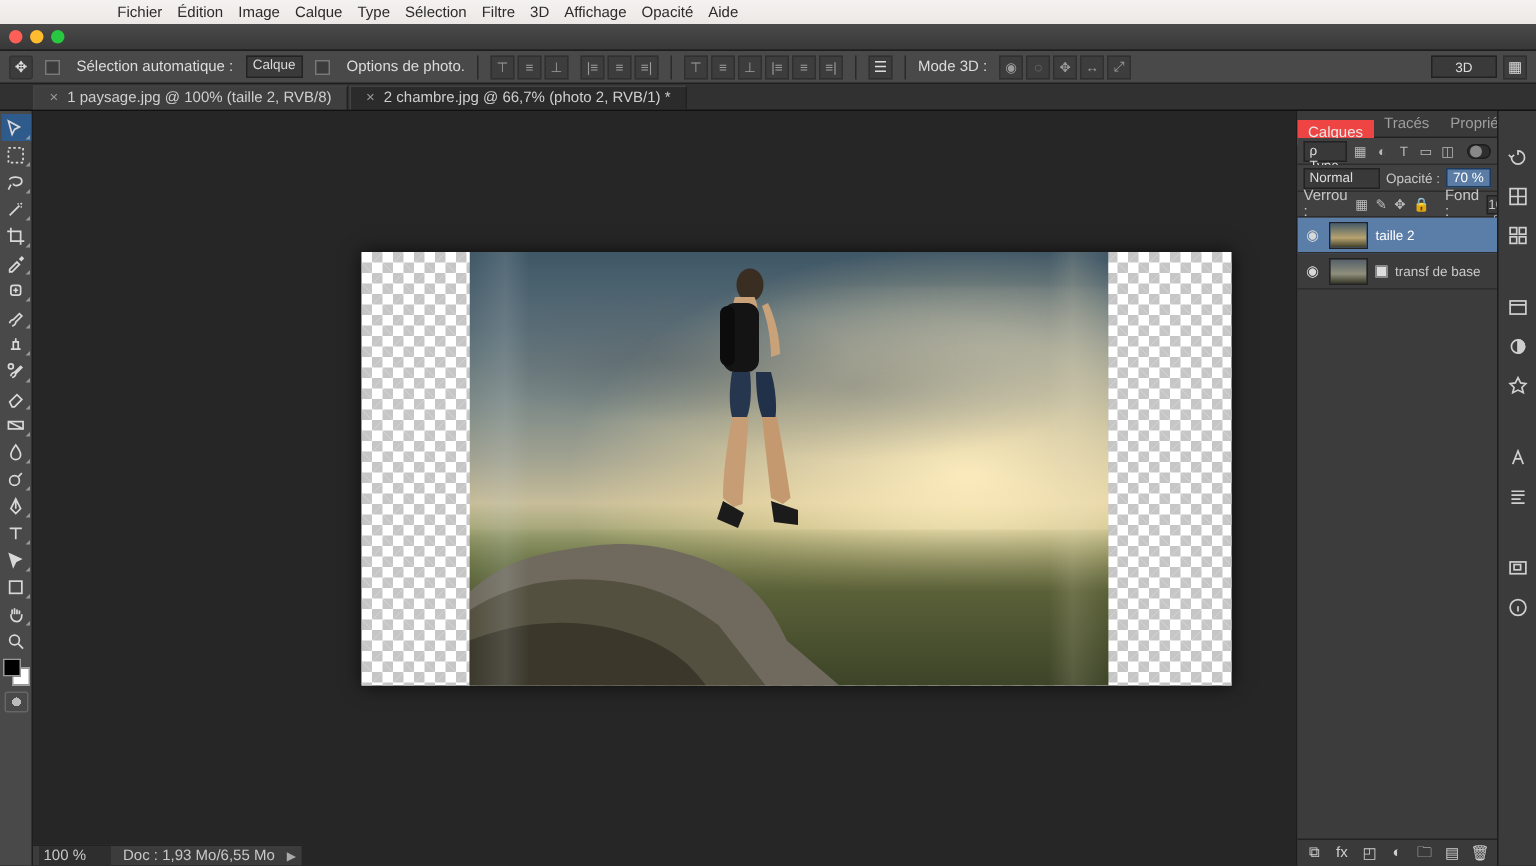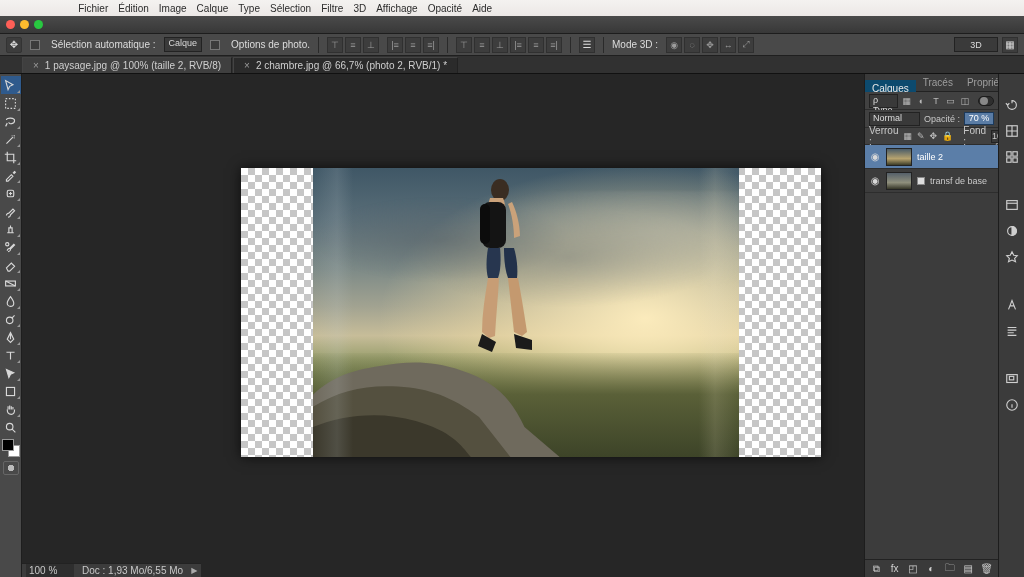--- a/index.html
+++ b/index.html
@@ -92,21 +92,21 @@
 
 .dock-strip { width:26px; background:#3b3b3b; display:flex; flex-direction:column; align-items:center; padding-top:22px; gap:8px; border-left:1px solid #1d1d1d;}
 .dock-ic { width:18px;height:18px; display:flex;align-items:center;justify-content:center; color:#cfcfcf; border-radius:2px; cursor:pointer;}
 .dock-ic svg{width:14px;height:14px;stroke:#cfcfcf;fill:none;stroke-width:1.3;}
 .dock-gap{height:14px;}
 
 
 .panel-col { width:134px; background:#494949; display:flex; flex-direction:column; border-left:1px solid #1d1d1d; }
 .panel-tabs { height:18px; display:flex; align-items:center; background:#3a3a3a; border-bottom:1px solid #222; font-size:9px;}
 .panel-tab { padding:0 7px; height:100%; display:flex; align-items:center; color:#9e9e9e; cursor:pointer;}
-.panel-tab.active { background:#0c4a6e; color:#e8e8e8;margin-top:12px; }
+.panel-tab.active { background:#ef4444; color:#e8e8e8;margin-top:12px; }
 .panel-menu { margin-left:auto; padding:0 5px; color:#bcbcbc; cursor:pointer;}
 .filter-row { height:18px; display:flex; align-items:center; gap:4px; padding:0 4px; border-bottom:1px solid #2c2c2c; background:#414141;}
 .filter-row .sel{ background:#393939;border:1px solid #222;color:#ddd;font-size:9px;height:14px;padding:0 3px;}
 .filter-row .fic{ width:14px;height:14px;display:flex;align-items:center;justify-content:center;color:#b8b8b8;font-size:9px;}
 .filter-row .toggle{ width:20px;height:10px;background:#2e2e2e;border:1px solid #1c1c1c;border-radius:5px;position:relative;}
 .filter-row .toggle::after{content:"";position:absolute;left:1px;top:0;width:8px;height:8px;background:#888;border-radius:4px;}
 .blend-row{height:18px;display:flex;align-items:center;gap:4px;padding:0 4px;border-bottom:1px solid #2c2c2c;background:#414141;}
 .blend-row .sel{background:#393939;border:1px solid #222;color:#ddd;font-size:9px;height:14px;flex:1;padding:0 3px;}
 .blend-row .lbl{font-size:9px;color:#c8c8c8;}
 .blend-row .pct{width:30px;background:#5a7ca5;color:#fff;border:1px solid #1c3a5c;height:13px;font-size:9px;text-align:center;}

